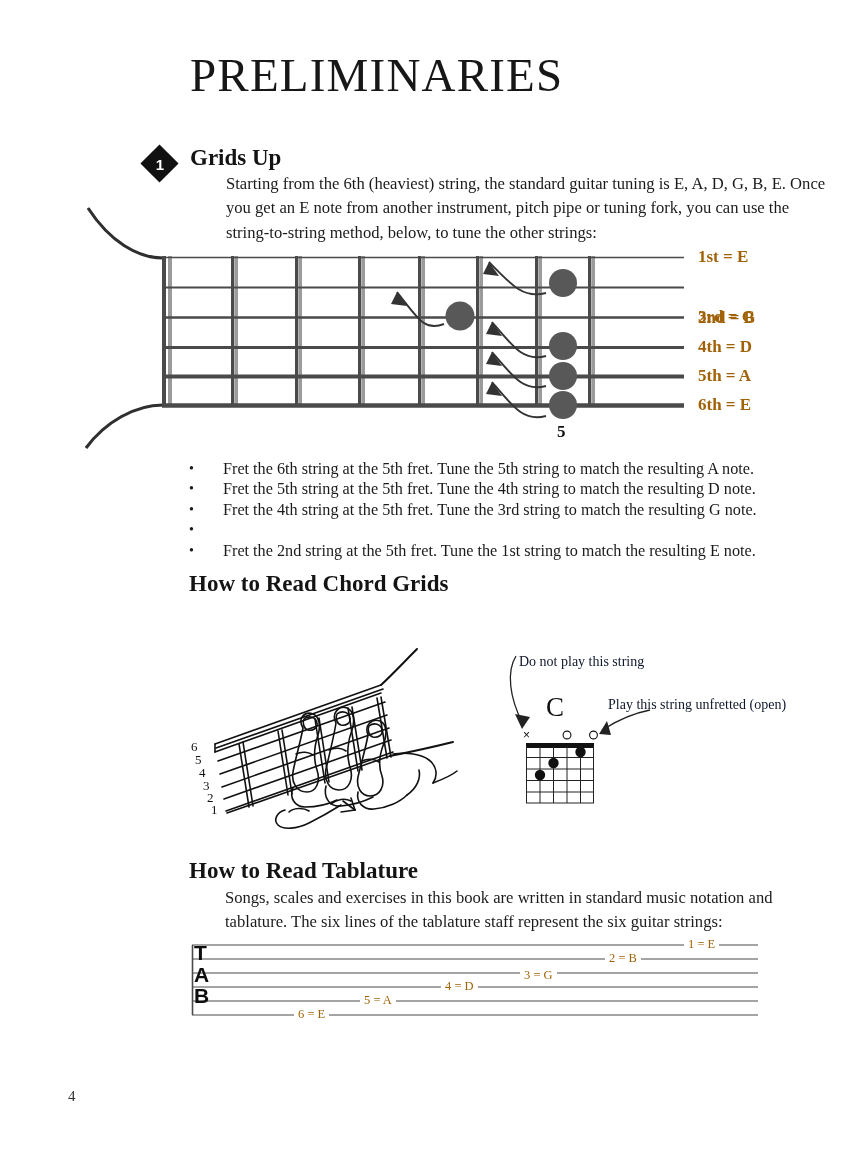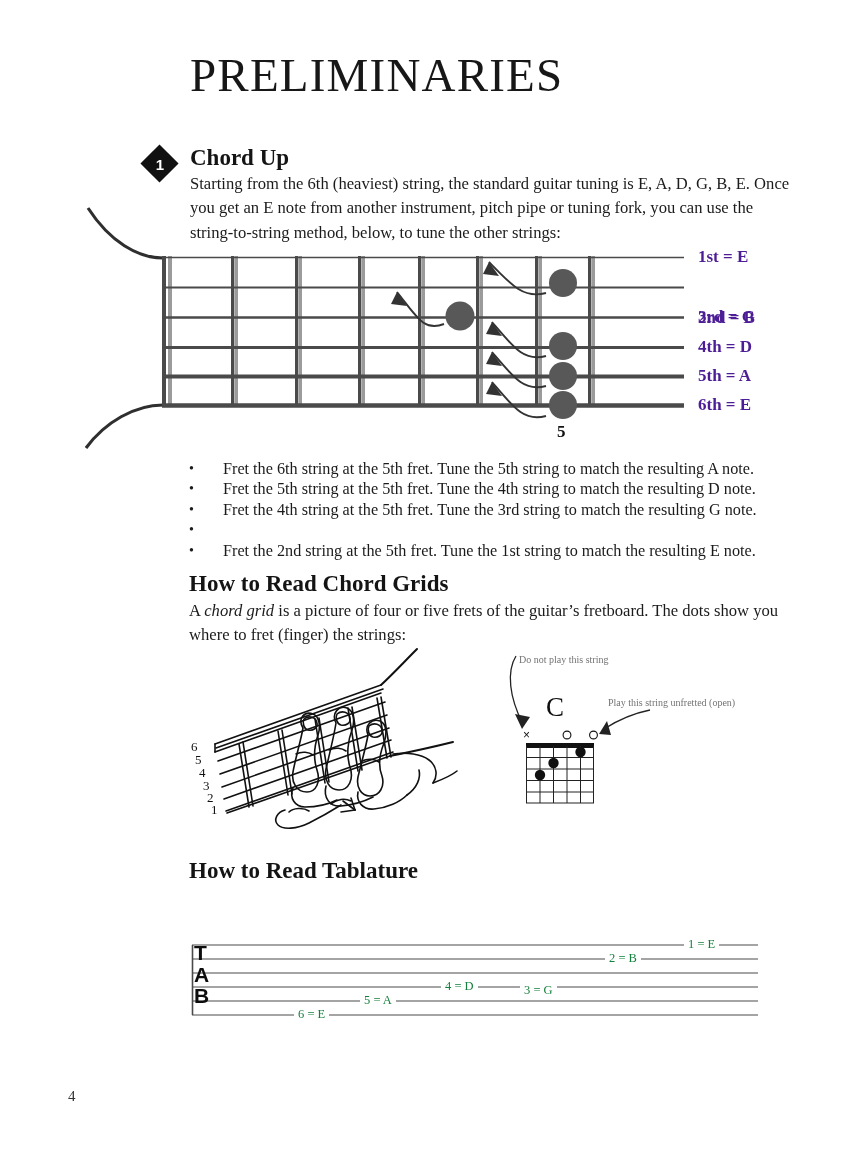--- a/index.html
+++ b/index.html
@@ -67,20 +67,21 @@
     position: absolute;
     font-size: 23px;
     font-weight: bold;
     color: #141414;
   }
   .body-text {
     position: absolute;
     font-size: 16.6px;
     line-height: 24.4px;
     color: #1b1b1b;
+    margin-left: 36px;
   }
   .body-text i { font-style: italic; }
 
   #tuning-head { left: 190px; top: 145px; }
   #tuning-para { left: 190px; top: 172px; width: 608px; }
 
   #chordgrid-head { left: 189px; top: 571px; }
   #chordgrid-para { left: 189px; top: 599px; width: 600px; }
 
   #tab-head { left: 189px; top: 858px; }
@@ -120,21 +121,21 @@
     top: 200px;
     width: 720px;
     height: 250px;
   }
   #fretboard-diagram svg { display:block; }
 
   .fb-label {
     position: absolute;
     font-size: 17px;
     font-weight: bold;
-    color: #4c1d95;
+    color: #a16207;
     white-space: nowrap;
     font-family: Liberation Serif, serif;
   }
   #fret-number-5 {
     position: absolute;
     font-size: 17px;
     font-weight: bold;
     color: #121212;
   }
 
@@ -150,22 +151,22 @@
   
   #chord-grid-block {
     position: absolute;
     left: 500px;
     top: 650px;
     width: 300px;
     height: 175px;
   }
   .callout {
     position: absolute;
-    font-size: 10px;
-    color: #737373;
+    font-size: 14px;
+    color: #0f172a;
     white-space: nowrap;
   }
   #callout-x { left: 19px; top: 4px; }
   #callout-o { left: 108px; top: 47px; }
   #chord-name {
     position: absolute;
     left: 46px;
     top: 42px;
     font-size: 27px;
     color: #101010;
@@ -186,21 +187,21 @@
     width: 22px;
     font-family: "Liberation Sans", "DejaVu Sans", sans-serif;
     font-weight: bold;
     font-size: 21px;
     line-height: 21.5px;
     color: #0d0d0d;
   }
   .tab-note-label {
     position: absolute;
     font-size: 12.5px;
-    color: #15803d;
+    color: #a16207;
     white-space: nowrap;
     background: #ffffff;
     padding: 0 4px;
   }
 
   
   #page-number {
     position: absolute;
     left: 68px;
     top: 1088px;
@@ -213,21 +214,21 @@
 
 <div class="page">
 
   <div id="page-title">PRELIMINARIES</div>
 
   <div id="track-badge">
     <div class="diamond"></div>
     <div class="num">1</div>
   </div>
 
-  <div class="sec-head" id="tuning-head">Chord Up</div>
+  <div class="sec-head" id="tuning-head">Grids Up</div>
   <div class="body-text" id="tuning-para">Starting from the 6th (heaviest) string, the standard guitar tuning is E, A, D, G, B, E. Once you get an E note from another instrument, pitch pipe or tuning fork, you can use the string-to-string method, below, to tune the other strings:</div>
 
   <div id="fretboard-diagram">
     <svg width="720" height="250" viewBox="0 0 720 250">
 
       <path d="M 8 8 C 30 42 58 58 83 58" fill="none" stroke="#2f2f2f" stroke-width="3.1"></path>
       <path d="M 83 205 C 55 205 25 222 6 248" fill="none" stroke="#2f2f2f" stroke-width="3.1"></path>
 
       <rect x="82" y="56" width="4" height="151" fill="#4a4a4a"></rect>
       <rect x="88" y="56" width="4" height="151" fill="#9b9b9b"></rect>
@@ -319,21 +320,20 @@
     <div class="row">
       <span class="bullet">•</span>
     </div>
     <div class="row">
       <span class="bullet">•</span>
       <span class="txt">Fret the 2nd string at the 5th fret. Tune the 1st string to match the resulting E note.</span>
     </div>
   </div>
 
   <div class="sec-head" id="chordgrid-head">How to Read Chord Grids</div>
-  <div class="body-text" id="chordgrid-para"><span>A </span><i>chord grid</i><span> is a picture of four or five frets of the guitar’s fretboard. The dots show you where to fret (finger) the strings:</span></div>
 
   <div id="hand-illustration">
     <svg width="285" height="190" viewBox="0 0 285 190">
       <g stroke="#111" fill="none" stroke-width="1.6" stroke-linecap="round" stroke-linejoin="round">
 
         <path d="M 232 9 C 219 22 208 34 196 45" stroke-width="2.0"></path>
         <path d="M 196 45 L 30 104"></path>
         <path d="M 30 104 L 30 112"></path>
         <path d="M 30 112 L 196 53"></path>
 
@@ -437,20 +437,21 @@
         <circle cx="80.5" cy="102" r="5.2"></circle>
       </g>
 
       <text x="26.5" y="89" text-anchor="middle" font-family="Liberation Sans, DejaVu Sans, sans-serif" font-size="12" fill="#111">×</text>
       <circle cx="67" cy="85" r="3.9" fill="none" stroke="#111" stroke-width="1.1"></circle>
       <circle cx="93.5" cy="85" r="3.9" fill="none" stroke="#111" stroke-width="1.1"></circle>
     </svg>
   </div>
 
   <div class="sec-head" id="tab-head">How to Read Tablature</div>
+  <div class="body-text" id="tab-para">Songs, scales and exercises in this book are written in standard music notation and tablature. The six lines of the tablature staff represent the six guitar strings:</div>
 
   <div id="tab-staff">
     <svg width="570" height="90" viewBox="0 0 570 90">
       <g stroke="#4a4a4a" stroke-width="1.1">
         <line x1="2" y1="5" x2="568" y2="5"></line>
         <line x1="2" y1="19" x2="568" y2="19"></line>
         <line x1="2" y1="33" x2="568" y2="33"></line>
         <line x1="2" y1="47" x2="568" y2="47"></line>
         <line x1="2" y1="61" x2="568" y2="61"></line>
         <line x1="2" y1="75" x2="568" y2="75"></line>
@@ -459,21 +460,21 @@
     </svg>
 
     <div id="tab-letters">
       <div>T</div>
       <div>A</div>
       <div>B</div>
     </div>
 
     <div class="tab-note-label" style="left:494px; top:-3px;">1 = E</div>
     <div class="tab-note-label" style="left:415px; top:11px;">2 = B</div>
-    <div class="tab-note-label" style="left:330px; top:43px;font-family:Liberation Serif, serif;">3 = G</div>
+    <div class="tab-note-label" style="left:330px; top:28px;font-family:Liberation Serif, serif;">3 = G</div>
     <div class="tab-note-label" style="left:251px; top:39px;">4 = D</div>
     <div class="tab-note-label" style="left:170px; top:53px;">5 = A</div>
     <div class="tab-note-label" style="left:88px; top:67px;margin-left:16px;">6 = E</div>
   </div>
 
   <div id="page-number">4</div>
 
 </div>
 
 </body></html>

